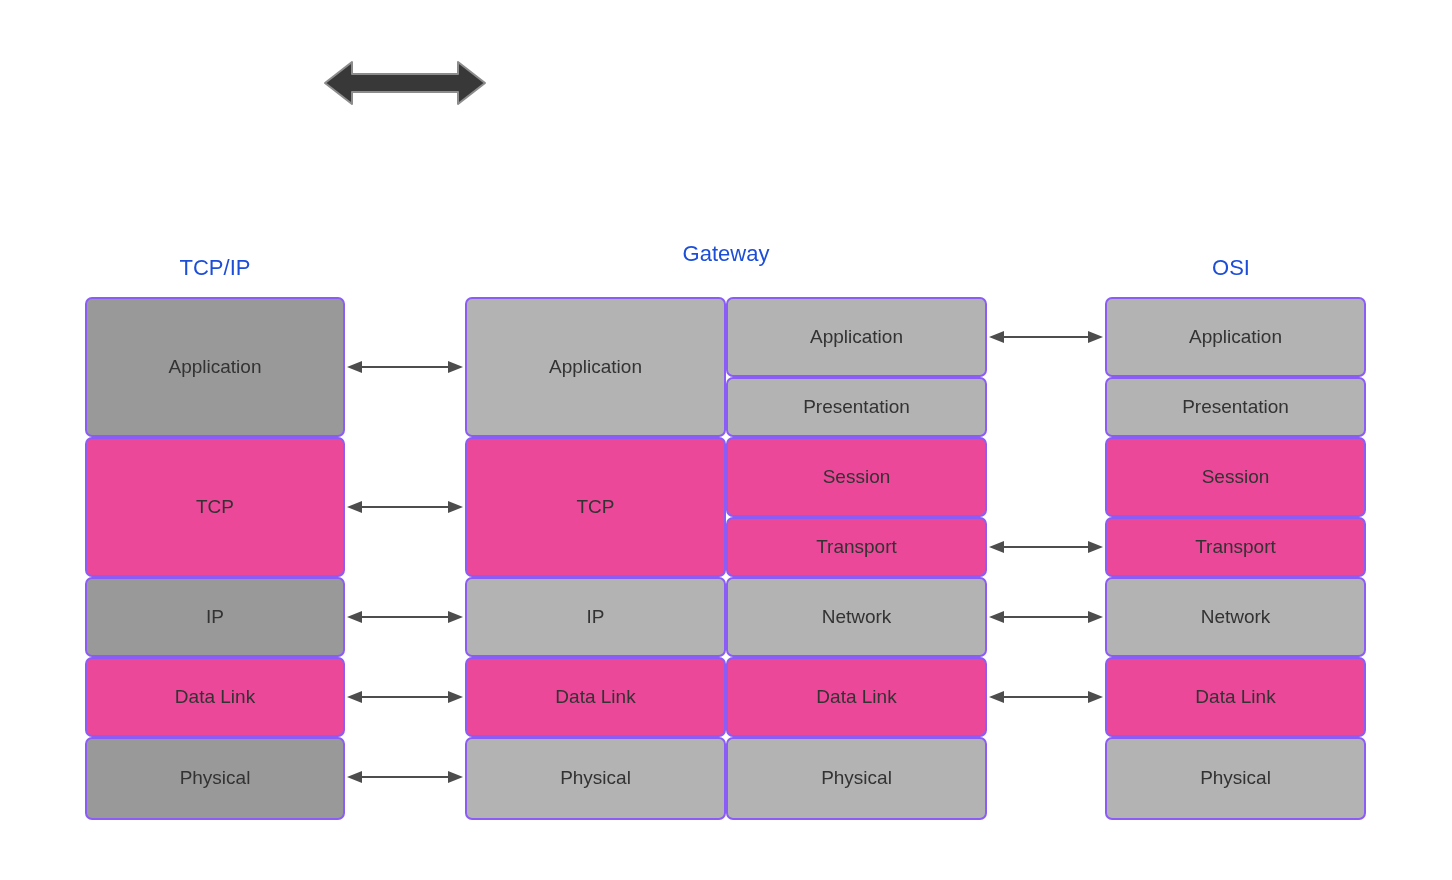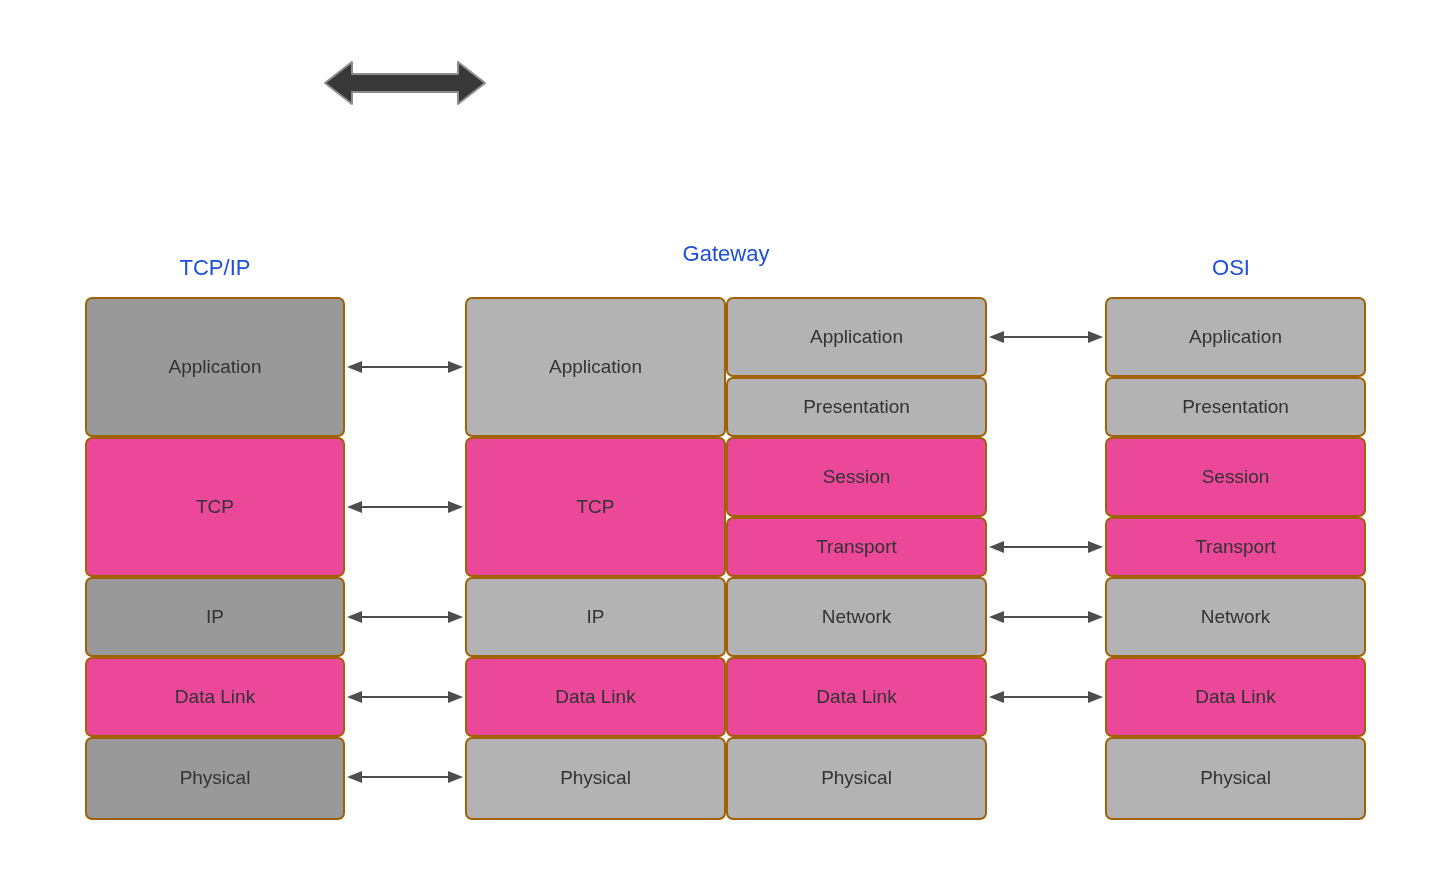--- a/index.html
+++ b/index.html
@@ -6,21 +6,21 @@
   #canvas{
     position:relative;
     width:1452px;height:880px;
     background:#ffffff;
     font-family:"Liberation Sans", sans-serif;
     overflow:hidden;
   }
   .box{
     position:absolute;
     box-sizing:border-box;
-    border:2px solid #a16207;
+    border:2px solid #8b5cf6;
     border-radius:7px;
     display:flex;align-items:center;justify-content:center;
     font-size:19px;color:#333333;
     text-align:center;
     line-height:1.2;
   }
   .dark{background:#999999;}
   .light{background:#b3b3b3;}
   .white{background:#ec4899;}
   .hdr{

